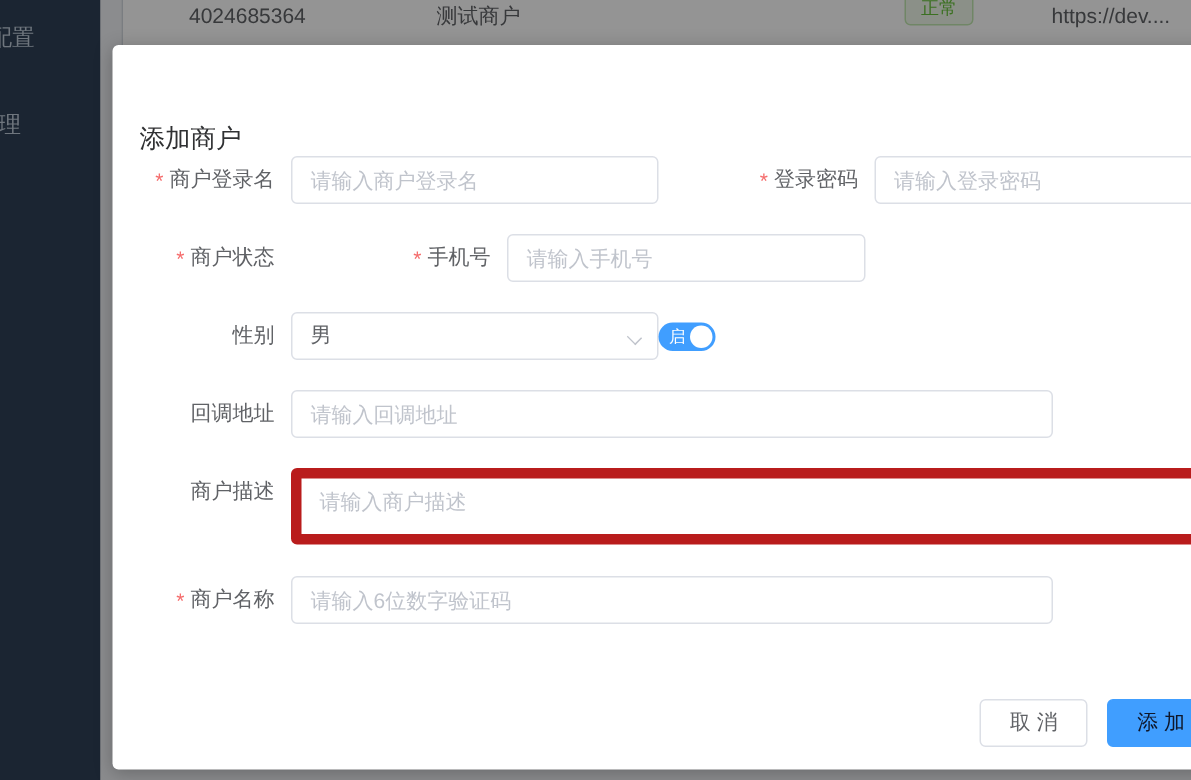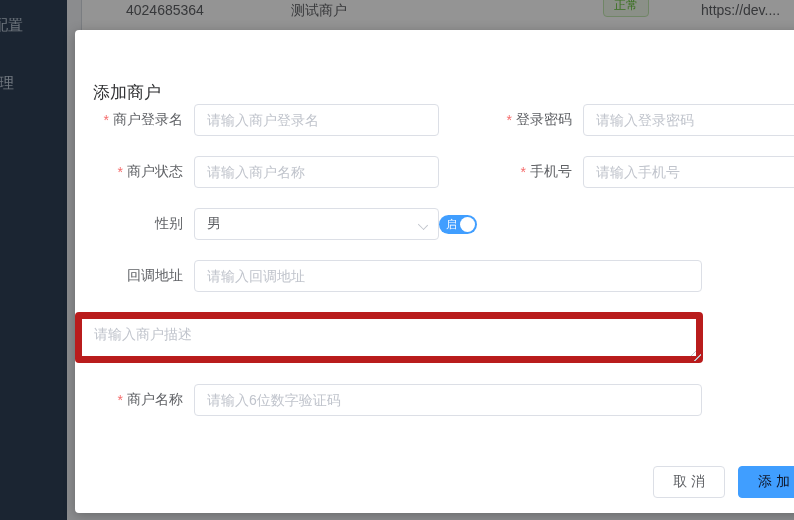--- a/index.html
+++ b/index.html
@@ -103,21 +103,20 @@
           <span>登录密码</span>
         </label>
       <input class="inp iw239" type="text" placeholder="请输入登录密码" style="">
     </div>
 
     <div class="row t126">
       <label class="lbl w1">
           <span class="req">*</span>
           <span>商户状态</span>
         </label>
-      <input class="inp iw245" type="text" placeholder="请输入商户名称" style="">
       <label class="lbl w2">
           <span class="req">*</span>
           <span>手机号</span>
         </label>
       <input class="inp iw239" type="text" placeholder="请输入手机号" style="">
     </div>
 
     <div class="row t178">
       <label class="lbl w1">
           <span>性别</span>
@@ -133,20 +132,23 @@
     </div>
 
     <div class="row t230">
       <label class="lbl w1">
           <span>回调地址</span>
         </label>
       <input class="inp iw628" type="text" placeholder="请输入回调地址" style="">
     </div>
 
     <div class="row t282" style="align-items:flex-start;">
+      <label class="lbl w1" style="margin-top:7px;">
+          <span>商户描述</span>
+        </label>
       <div class="txa-wrap">
         <textarea class="txa" placeholder="请输入商户描述" style=""></textarea>
         <span class="resize-grip"></span>
       </div>
     </div>
 
     <div class="row t354">
       <label class="lbl w1">
           <span class="req">*</span>
           <span>商户名称</span>

